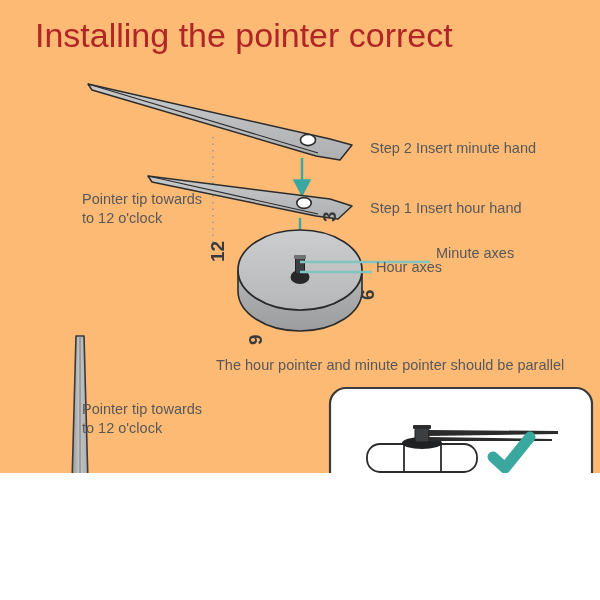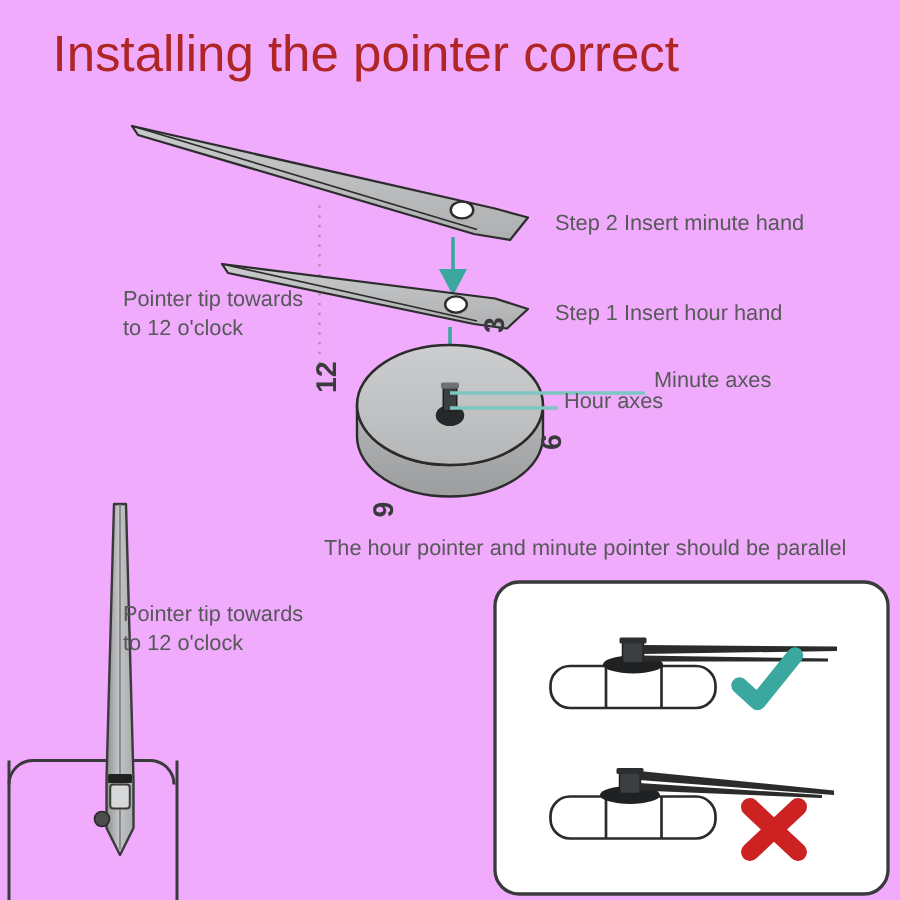--- a/index.html
+++ b/index.html
@@ -7,22 +7,22 @@
     margin: 0;
     padding: 0;
     background: #ffffff;
   }
   body {
     font-family: "Liberation Sans", sans-serif;
   }
   #page {
     position: relative;
     width: 600px;
-    height: 600px;
-    background: #f0abfc;
+    height: 473px;
+    background: #fdba74;
     overflow: hidden;
   }
   #diagram {
     position: absolute;
     left: 0;
     top: 0;
     width: 600px;
     height: 600px;
   }
   .ttl {

